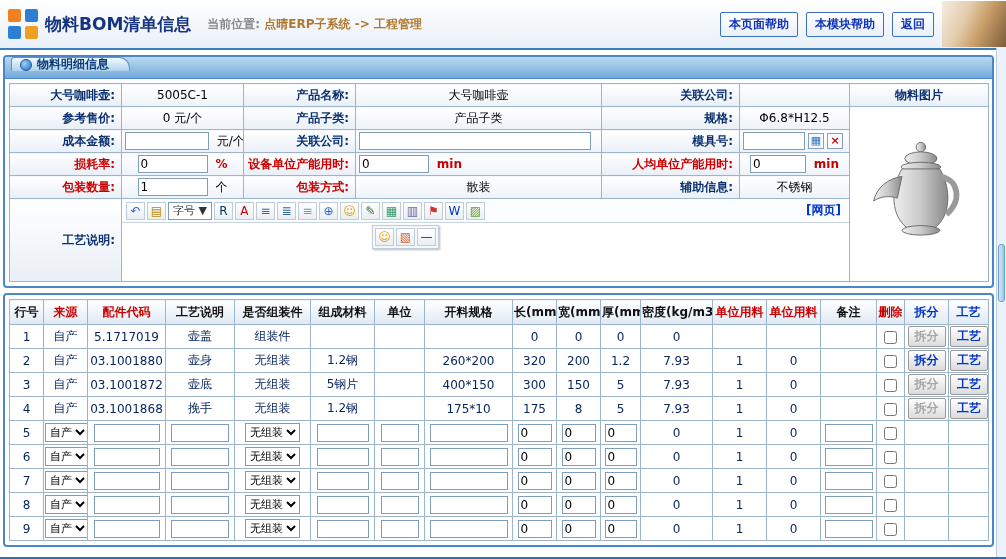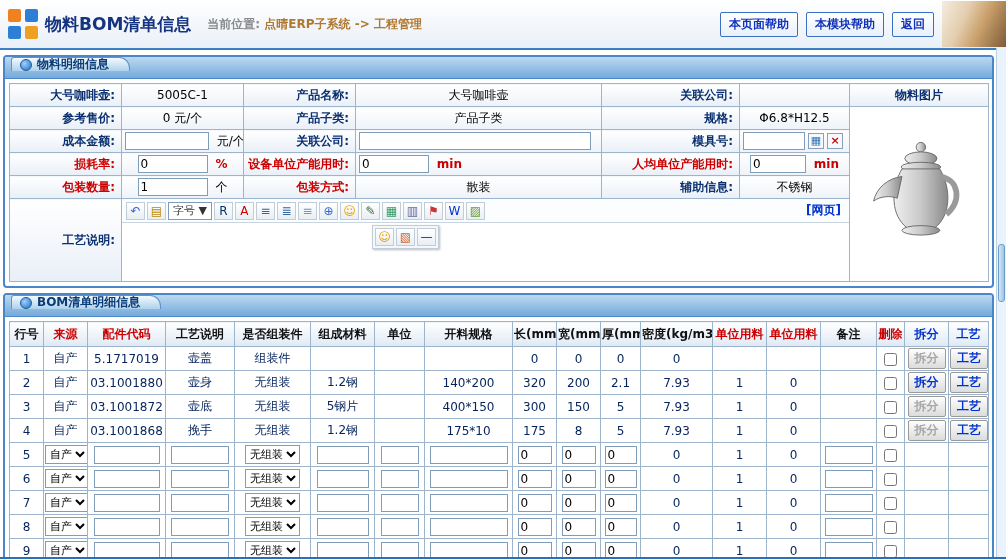--- a/index.html
+++ b/index.html
@@ -222,26 +222,20 @@
                 </div>
             <div class="edbody"></div>
           </td>
         </tr>
       </tbody>
         </table>
     </div>
   </div>
 
   <div class="panel">
-    <div class="ph">
-      <div class="tab">
-        <span class="tab-ic"></span>
-        <span>BOM清单明细信息</span>
-      </div>
-    </div>
     <div class="pbody">
       <table class="bomtbl">
         <colgroup id="bom-colgroup">
             <col style="width: 34px;">
             <col style="width: 44px;">
             <col style="width: 78px;">
             <col style="width: 69px;">
             <col style="width: 76px;">
             <col style="width: 64px;">
             <col style="width: 50px;">
@@ -301,24 +295,24 @@
               <td><span class="btn3d">工艺</span></td>
             </tr>
             <tr>
               <td>2</td>
               <td>自产</td>
               <td>03.1001880</td>
               <td>壶身</td>
               <td>无组装</td>
               <td>1.2钢</td>
               <td></td>
-              <td>140*200</td>
+              <td>260*200</td>
               <td>320</td>
               <td>200</td>
-              <td>2.1</td>
+              <td>1.2</td>
               <td>7.93</td>
               <td>1</td>
               <td>0</td>
               <td></td>
               <td><input type="checkbox" style=""></td>
               <td><span class="btn3d">拆分</span></td>
               <td><span class="btn3d">工艺</span></td>
             </tr>
             <tr>
               <td>3</td>

